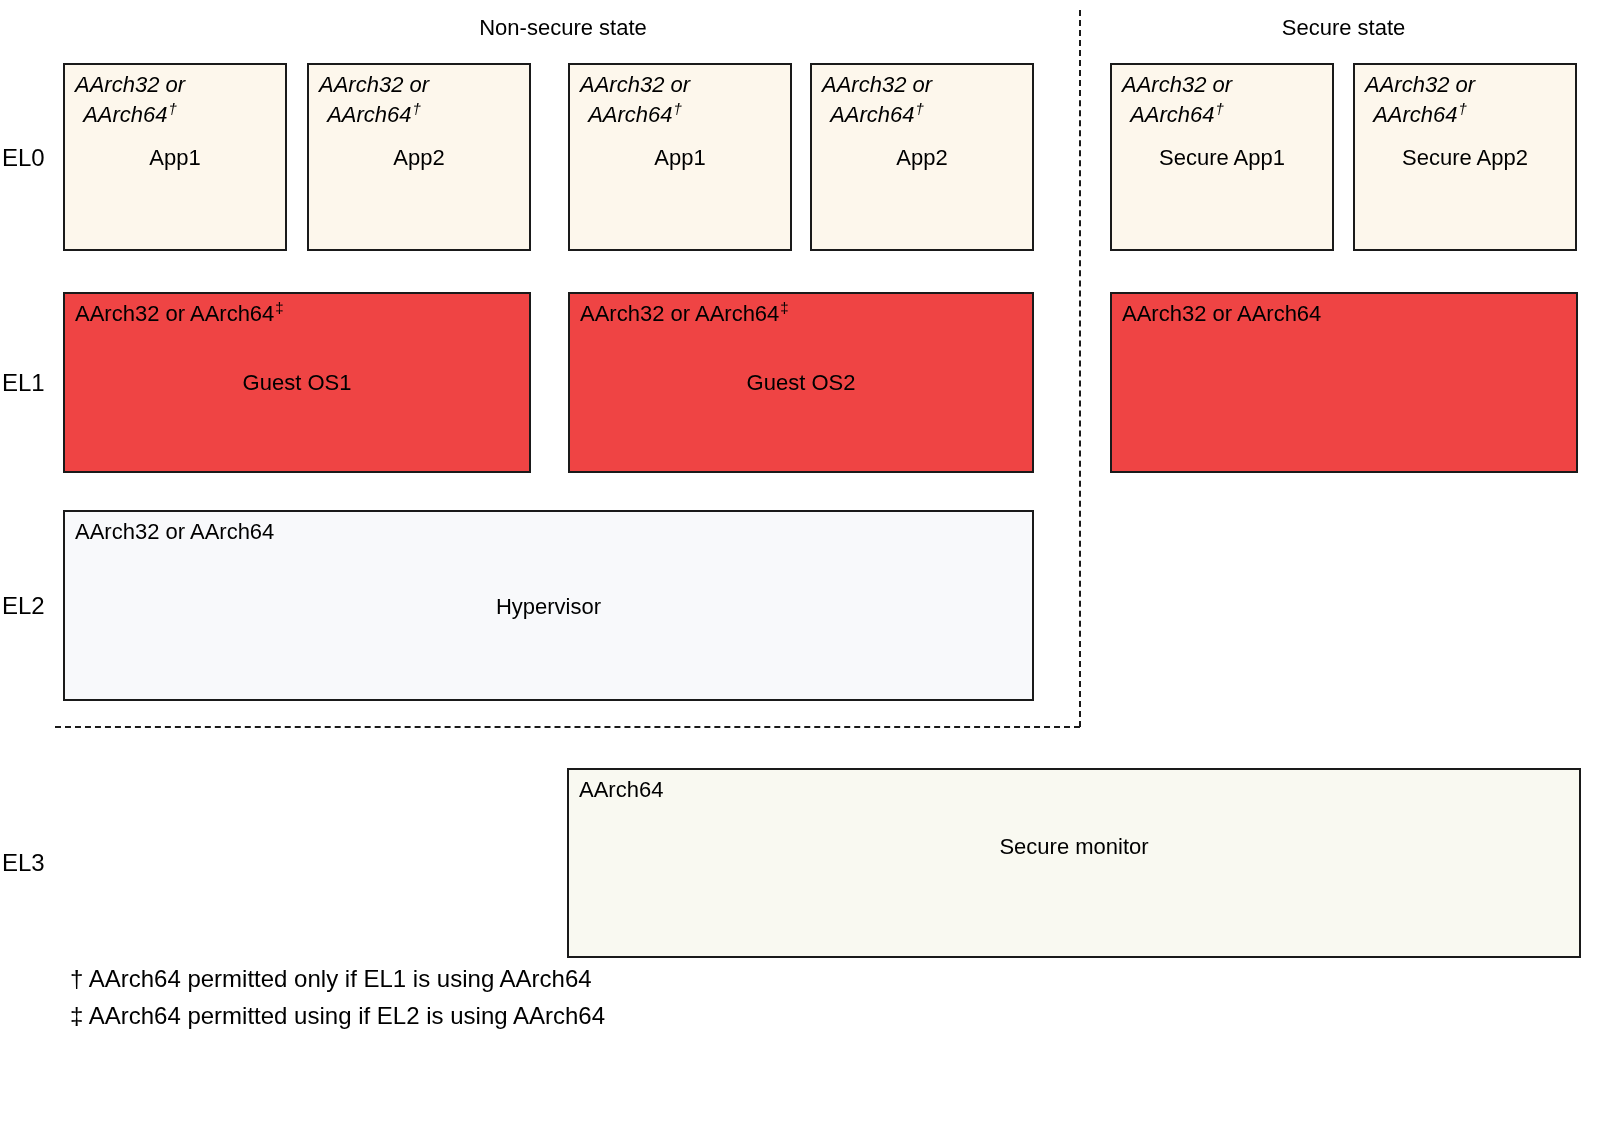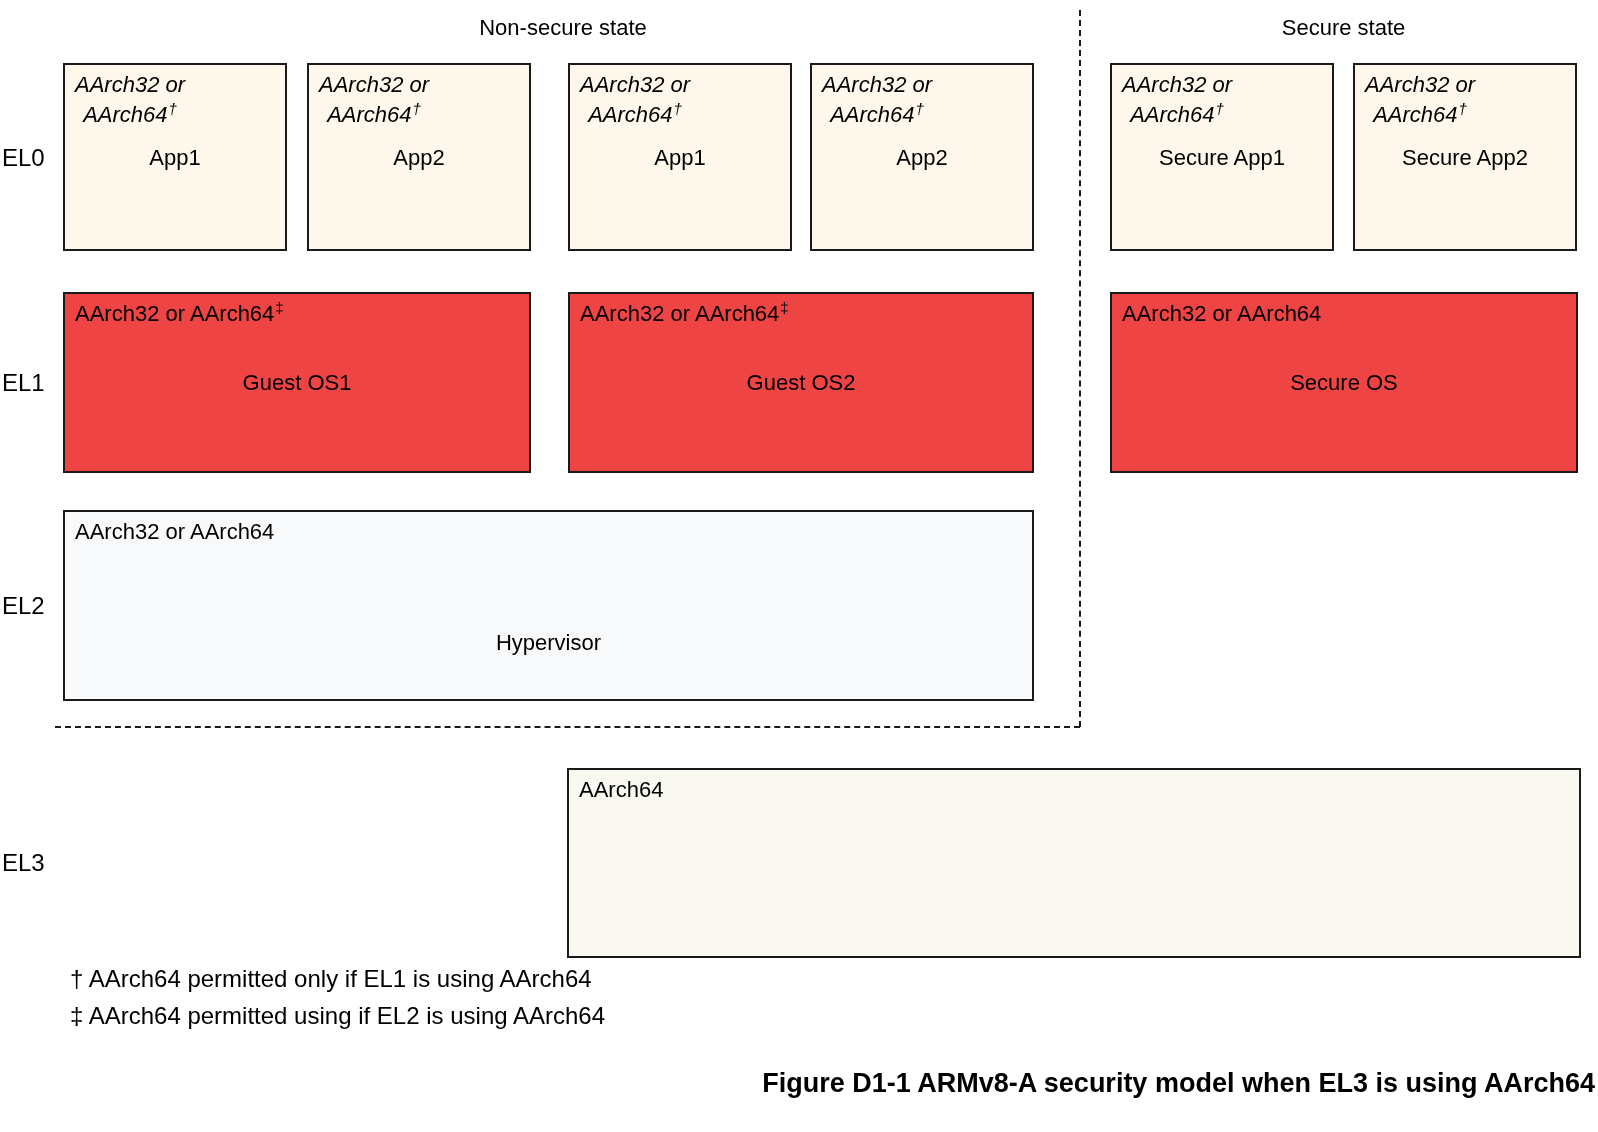--- a/index.html
+++ b/index.html
@@ -132,35 +132,34 @@
     <div class="box-name" style="top:76px;">Guest OS1</div>
   </div>
 
   <div class="box fill-os" style="left:568px; top:292px; width:466px; height:181px;">
     <div class="arch1"><span>AArch32 or AArch64</span><span class="sup">‡</span></div>
     <div class="box-name" style="top:76px;">Guest OS2</div>
   </div>
 
   <div class="box fill-os" style="left:1110px; top:292px; width:468px; height:181px;">
     <div class="arch1"><span>AArch32 or AArch64</span><span class="sup"></span></div>
-    <div class="box-name" style="top:76px;">Secure OS</div>
   </div>
 
   <div class="box fill-hyp" style="left:63px; top:510px; width:971px; height:191px;">
     <div class="arch1">AArch32 or AArch64</div>
-    <div class="box-name" style="top:82px;margin-top:36px;">Hypervisor</div>
+    <div class="box-name" style="top:82px;">Hypervisor</div>
   </div>
 
   <div class="dash-v"></div>
   <div class="dash-h"></div>
 
   <div class="box fill-mon" style="left:567px; top:768px; width:1014px; height:190px;">
     <div class="arch1">AArch64</div>
+    <div class="box-name" style="top:64px;">Secure monitor</div>
   </div>
 
   <div class="footnotes">
     <div>† AArch64 permitted only if EL1 is using AArch64</div>
     <div>‡ AArch64 permitted using if EL2 is using AArch64</div>
   </div>
 
-  <div class="caption">Figure D1-1 ARMv8-A security model when EL3 is using AArch64</div>
 
 </div>
 
 </body></html>

